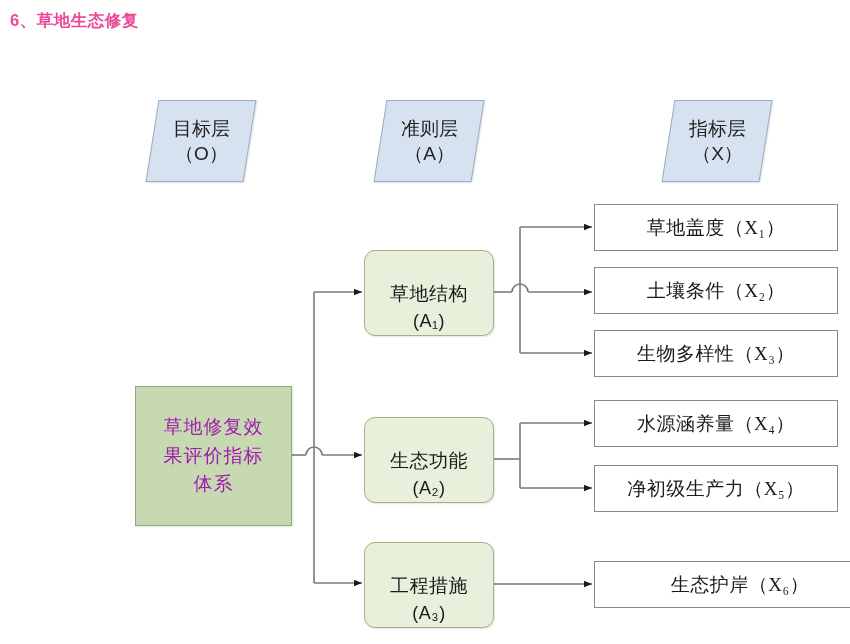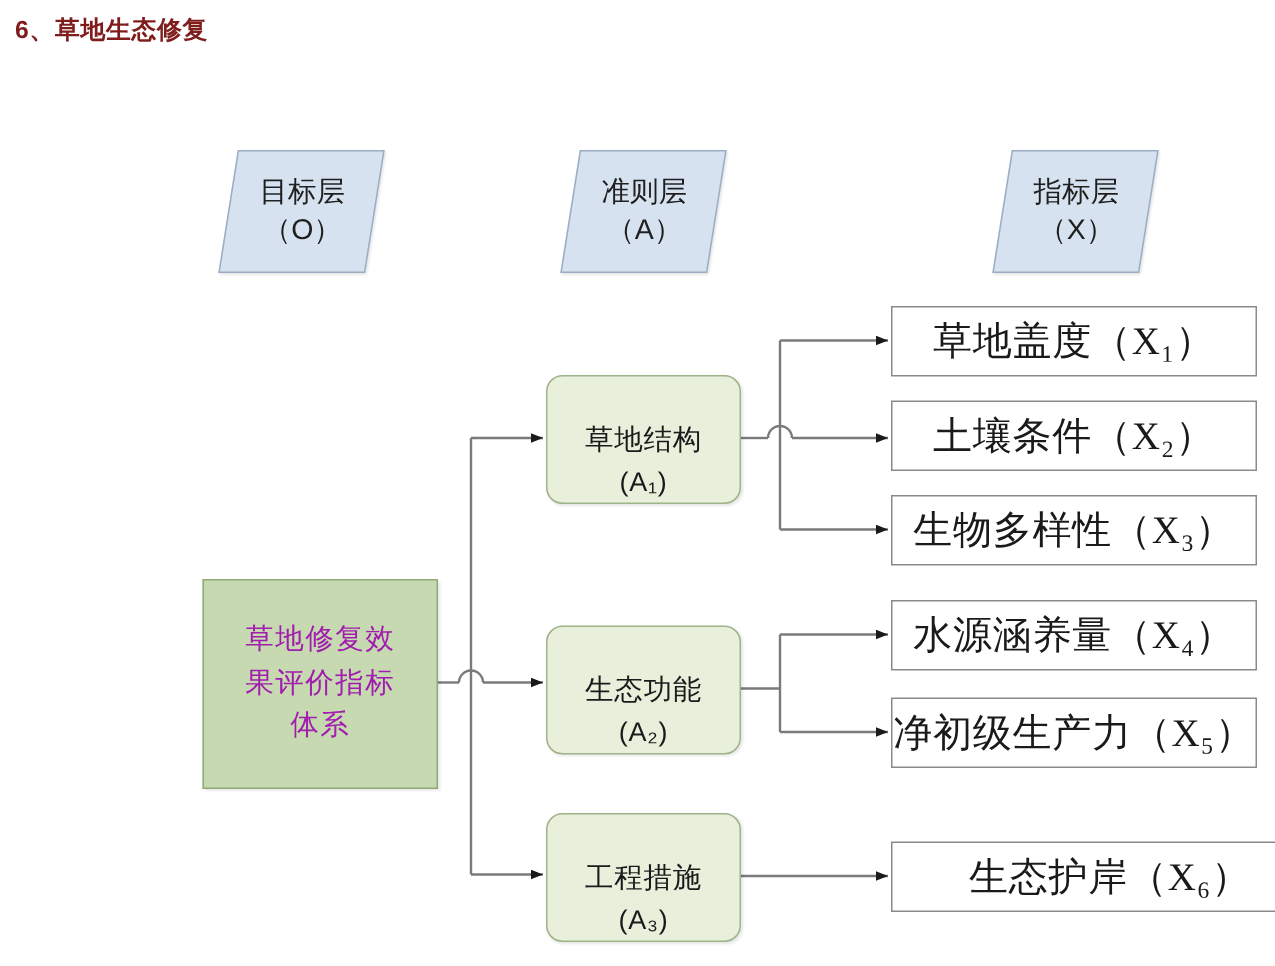--- a/index.html
+++ b/index.html
@@ -21,21 +21,21 @@
     position: absolute;
     left: 0;
     top: 0;
     width: 850px;
     padding: 8px 0 0 10px;
     box-sizing: border-box;
   }
   .hdr-line {
     font-weight: bold;
     font-size: 16.5px;
-    color: #7f1d1d;
+    color: #ec4899;
     letter-spacing: 0.5px;
     line-height: 1.55;
     white-space: nowrap;
   }
   .hdr-line.indent { padding-left: 26px; }
 
   
   #wires {
     position: absolute;
     left: 0;
@@ -128,21 +128,21 @@
     width: 242px;
     height: 45px;
     background: #ffffff;
     border: 1px solid #8a8a8a;
     display: flex;
     align-items: center;
     justify-content: center;
   }
   .indicator-box .i-text {
     font-family: "Liberation Serif", "DejaVu Serif", serif;
-    font-size: 26px;
+    font-size: 19px;
     color: #1a1a1a;
     letter-spacing: 0.5px;
     white-space: nowrap;
   }
   #ind-x1 { top: 204px; }
   #ind-x2 { top: 267px; }
   #ind-x3 { top: 330px; }
   #ind-x4 { top: 400px; }
   #ind-x5 { top: 465px; }
   #ind-x6 { top: 561px; padding-left: 24px; }

